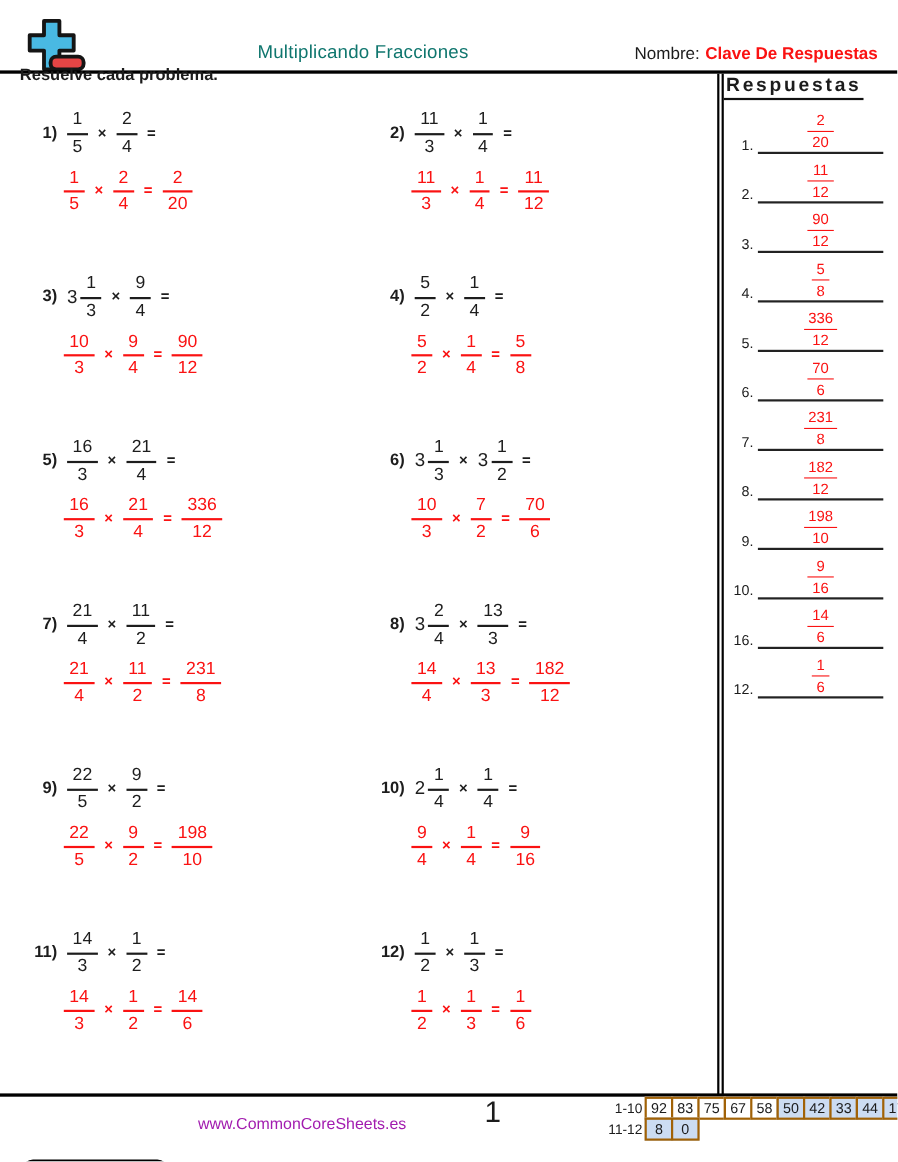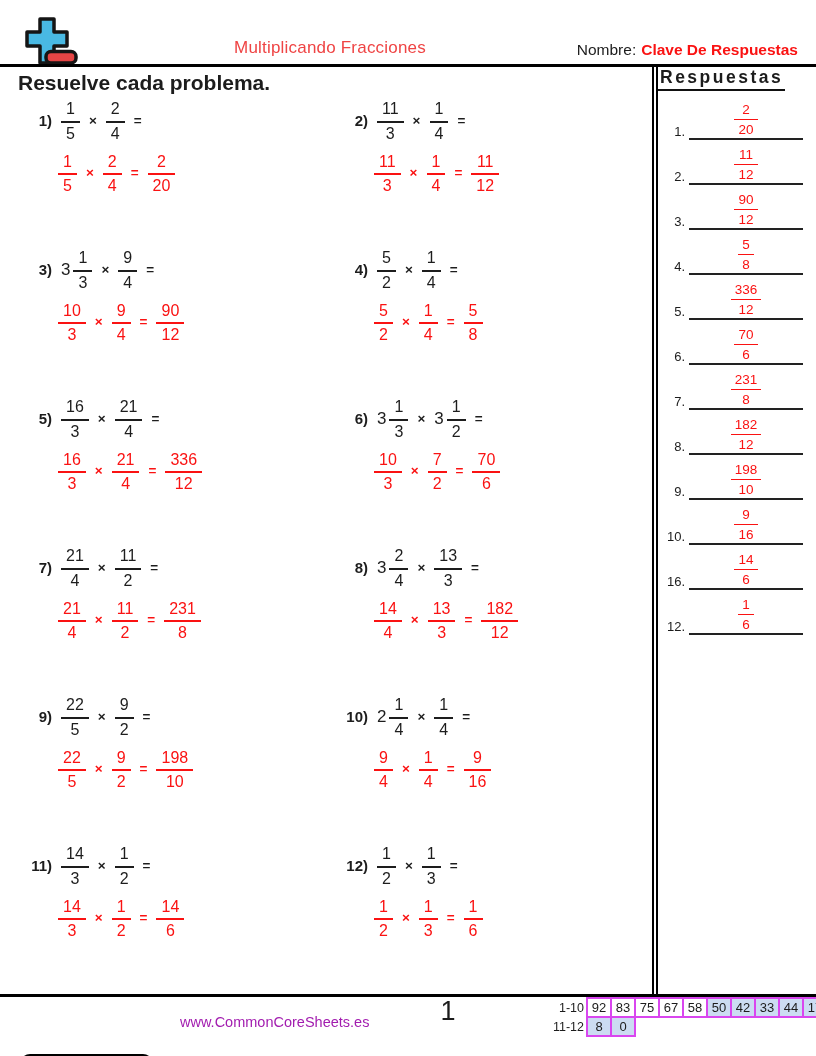--- a/index.html
+++ b/index.html
@@ -7,27 +7,27 @@
     --ink:#1c1c1c;
     --cellblue:#ccdcf2;
   }
   html,body{margin:0;padding:0;background:#fff;}
   body{font-family:"Liberation Sans", sans-serif;color:var(--ink);}
   .page{position:relative;width:816px;height:1056px;background:#fff;overflow:hidden;}
 
   
   .logo{position:absolute;left:18px;top:16px;}
   .title{position:absolute;left:0;top:38px;width:660px;text-align:center;
-         font-size:17px;font-weight:500;letter-spacing:.2px;color:#ef4444;}
+         font-size:17px;font-weight:500;letter-spacing:.2px;color:#0f766e;}
   .namebox{position:absolute;right:18px;top:41px;font-size:15.5px;}
   .namebox .red{color:var(--red);font-weight:700;margin-left:5px;}
   .rule{position:absolute;left:0;width:816px;height:3px;background:#000;}
   .top-rule{top:64px;}
   .bottom-rule{top:994px;}
-  .instruction{position:absolute;left:18px;top:71px;font-size:21px;font-weight:700;}
+  .instruction{position:absolute;left:18px;top:60px;font-size:15px;font-weight:700;}
 
   
   .problems{position:absolute;left:24px;top:94px;width:630px;
             display:grid;grid-template-columns:316px 312px;grid-auto-rows:149px;}
   .prob{padding-top:5px;}
   .qline,.wline{display:flex;align-items:center;line-height:1.05;}
   .qline{color:#1d1d1d;}
   .wline{color:var(--red);margin-left:34px;margin-top:9px;}
   .pnum{width:28px;text-align:right;font-weight:700;font-size:15px;margin-right:9px;flex:none;}
   .mixed{display:inline-flex;align-items:center;}
@@ -56,21 +56,21 @@
   .brand{position:absolute;left:20px;top:1054px;background:#000;border-radius:10px;padding:3px 0;}
   .brand-inner{display:block;border:2.5px solid #fff;border-radius:50%;padding:2px 12px 4px;
                color:#fff;font-weight:700;font-size:17.5px;white-space:nowrap;}
   .site{position:absolute;left:180px;top:1014px;font-size:14.5px;color:#a21caf;}
   .page-num{position:absolute;left:400px;top:996px;width:96px;text-align:center;
             font-size:27px;font-weight:500;}
   .scoretable{position:absolute;left:538px;top:997px;}
   .srow{display:flex;align-items:stretch;height:21px;}
   .srow + .srow{margin-top:-2px;}
   .slabel{width:46px;text-align:right;margin-right:4px;font-size:12.5px;align-self:center;}
-  .scell{width:22px;border:2px solid #d946ef;margin-left:-2px;background:#fff;
+  .scell{width:22px;border:2px solid #a16207;margin-left:-2px;background:#fff;
          display:flex;align-items:center;justify-content:center;font-size:13px;flex:none;}
   .scell.hl{background:var(--cellblue);}
 </style>
 </head>
 <body>
 
 <div class="page">
 
   <svg class="logo" width="62" height="50" viewBox="0 0 124 100" aria-hidden="true">
     <path d="M44 6 h28 v26 h26 v28 h-26 v34 h-28 v-34 H18 v-28 h26 z" fill="#49b9e3" stroke="#151515" stroke-width="7" stroke-linejoin="round"></path>

